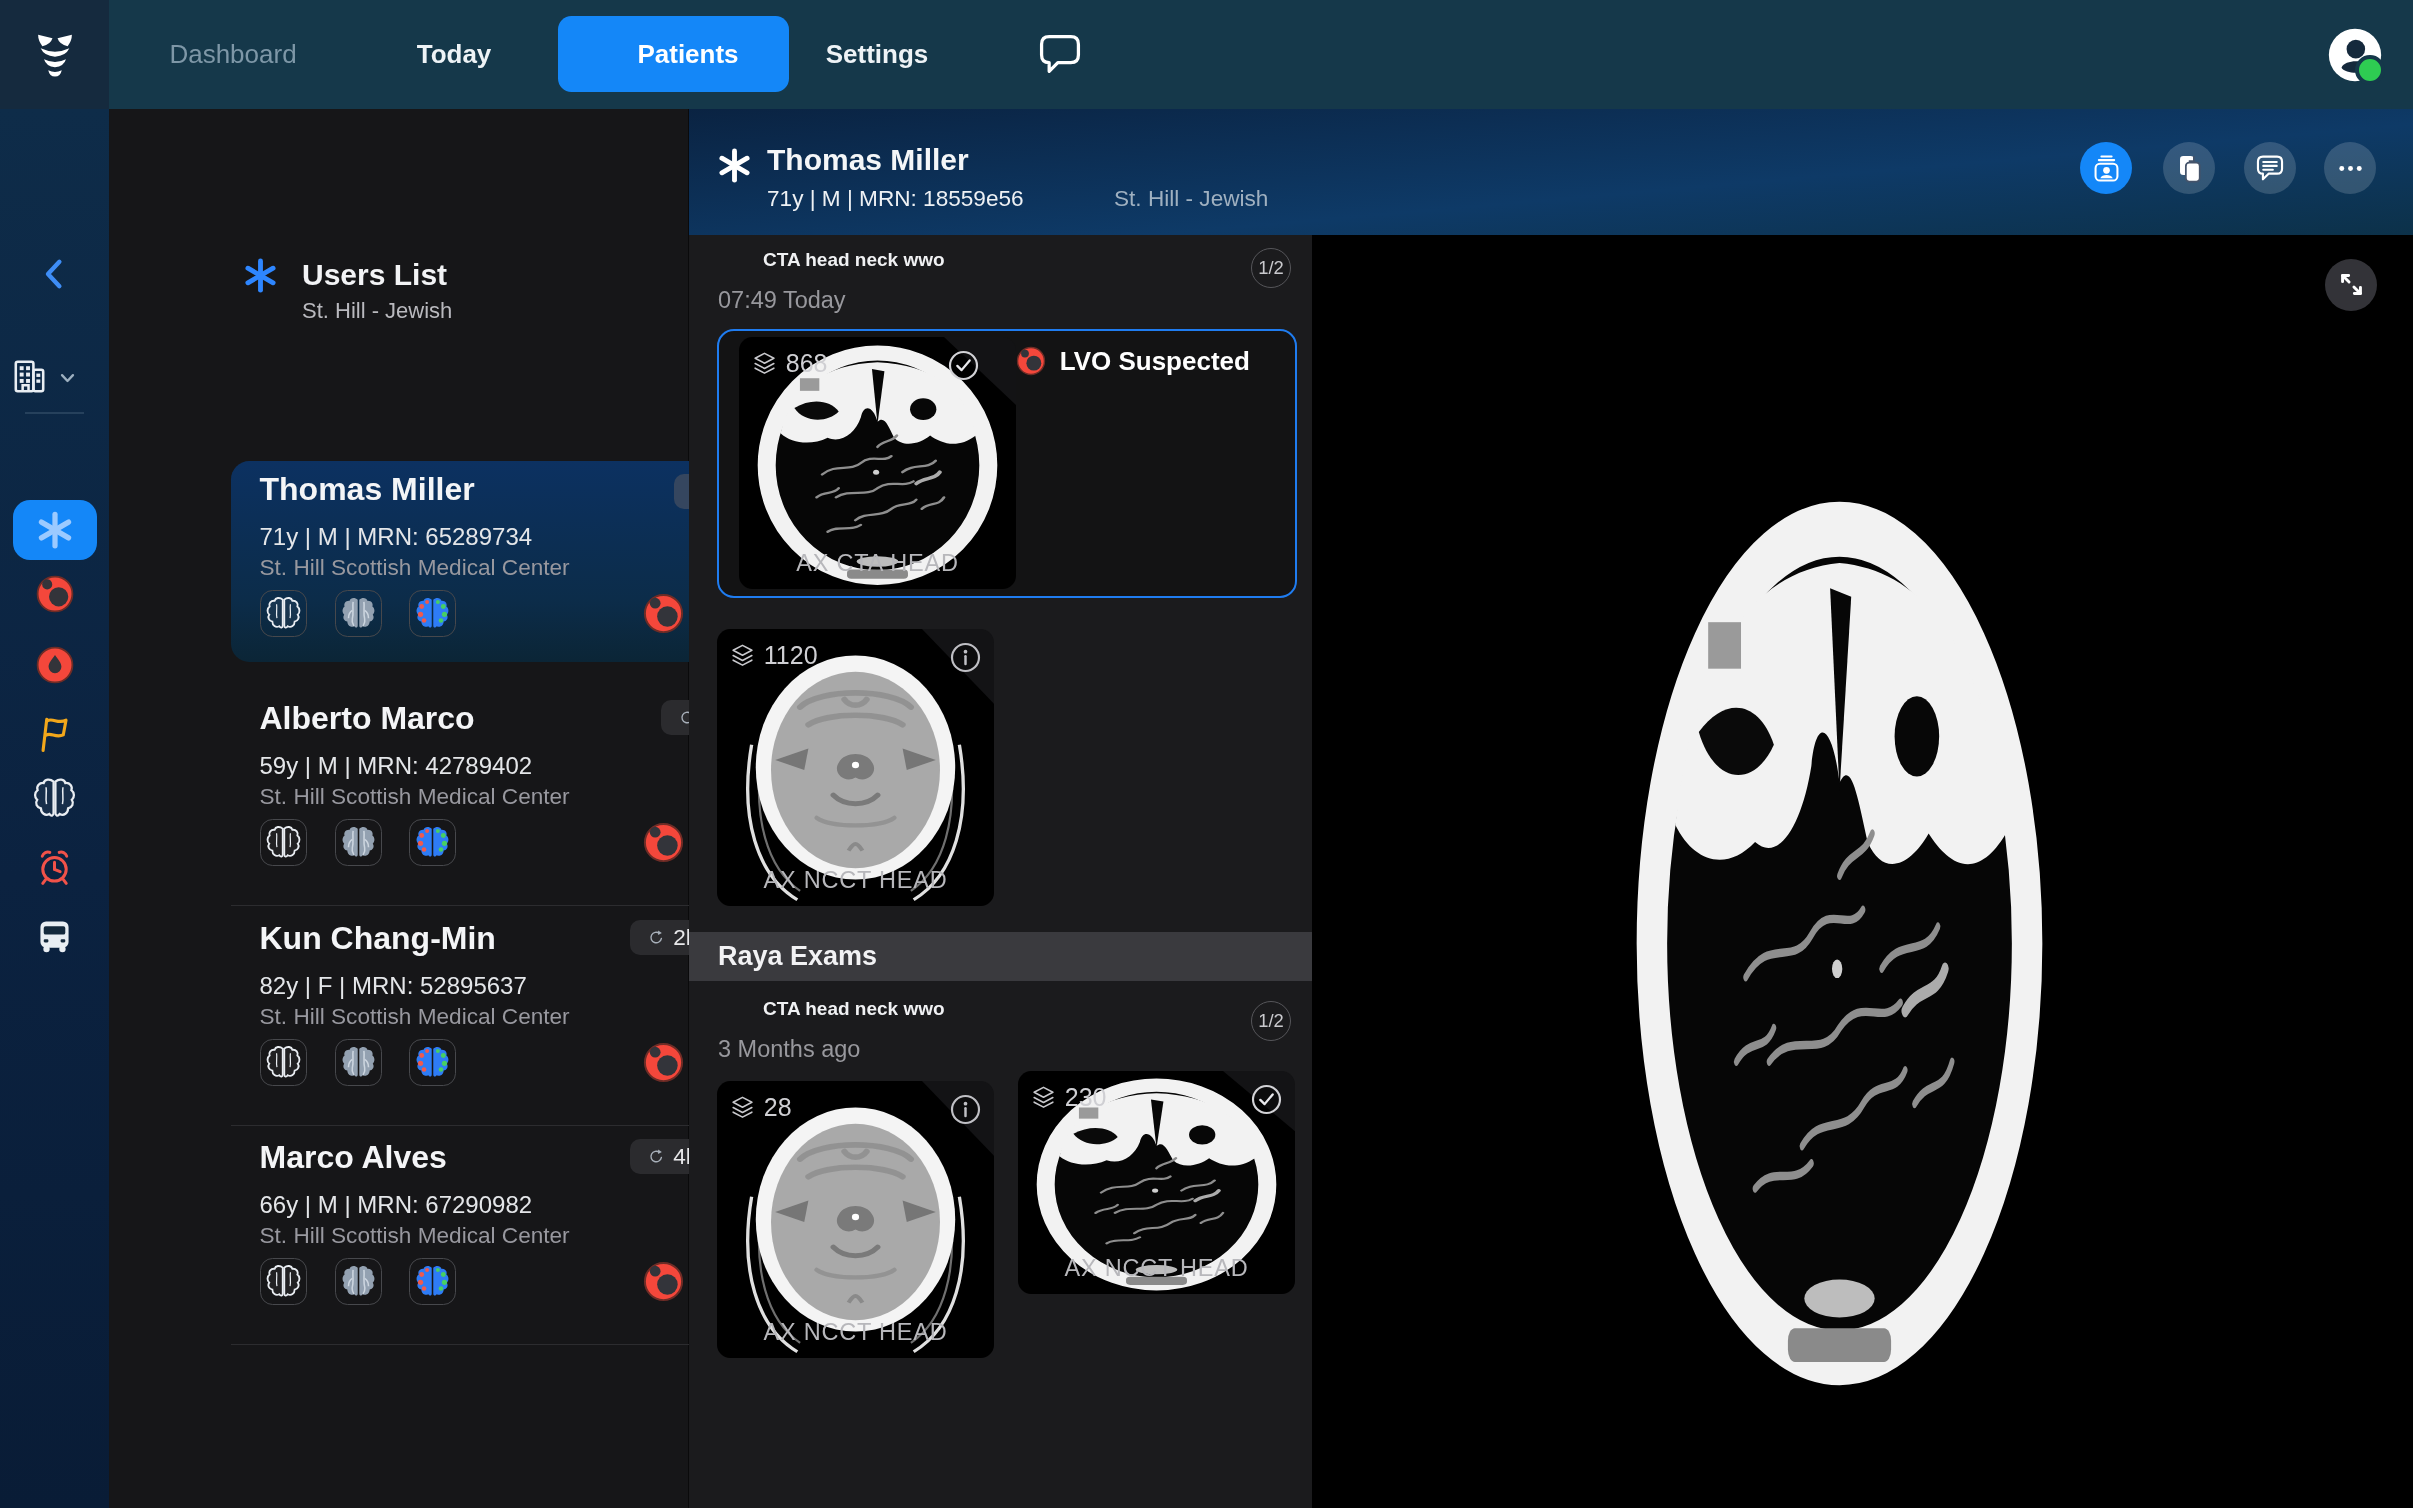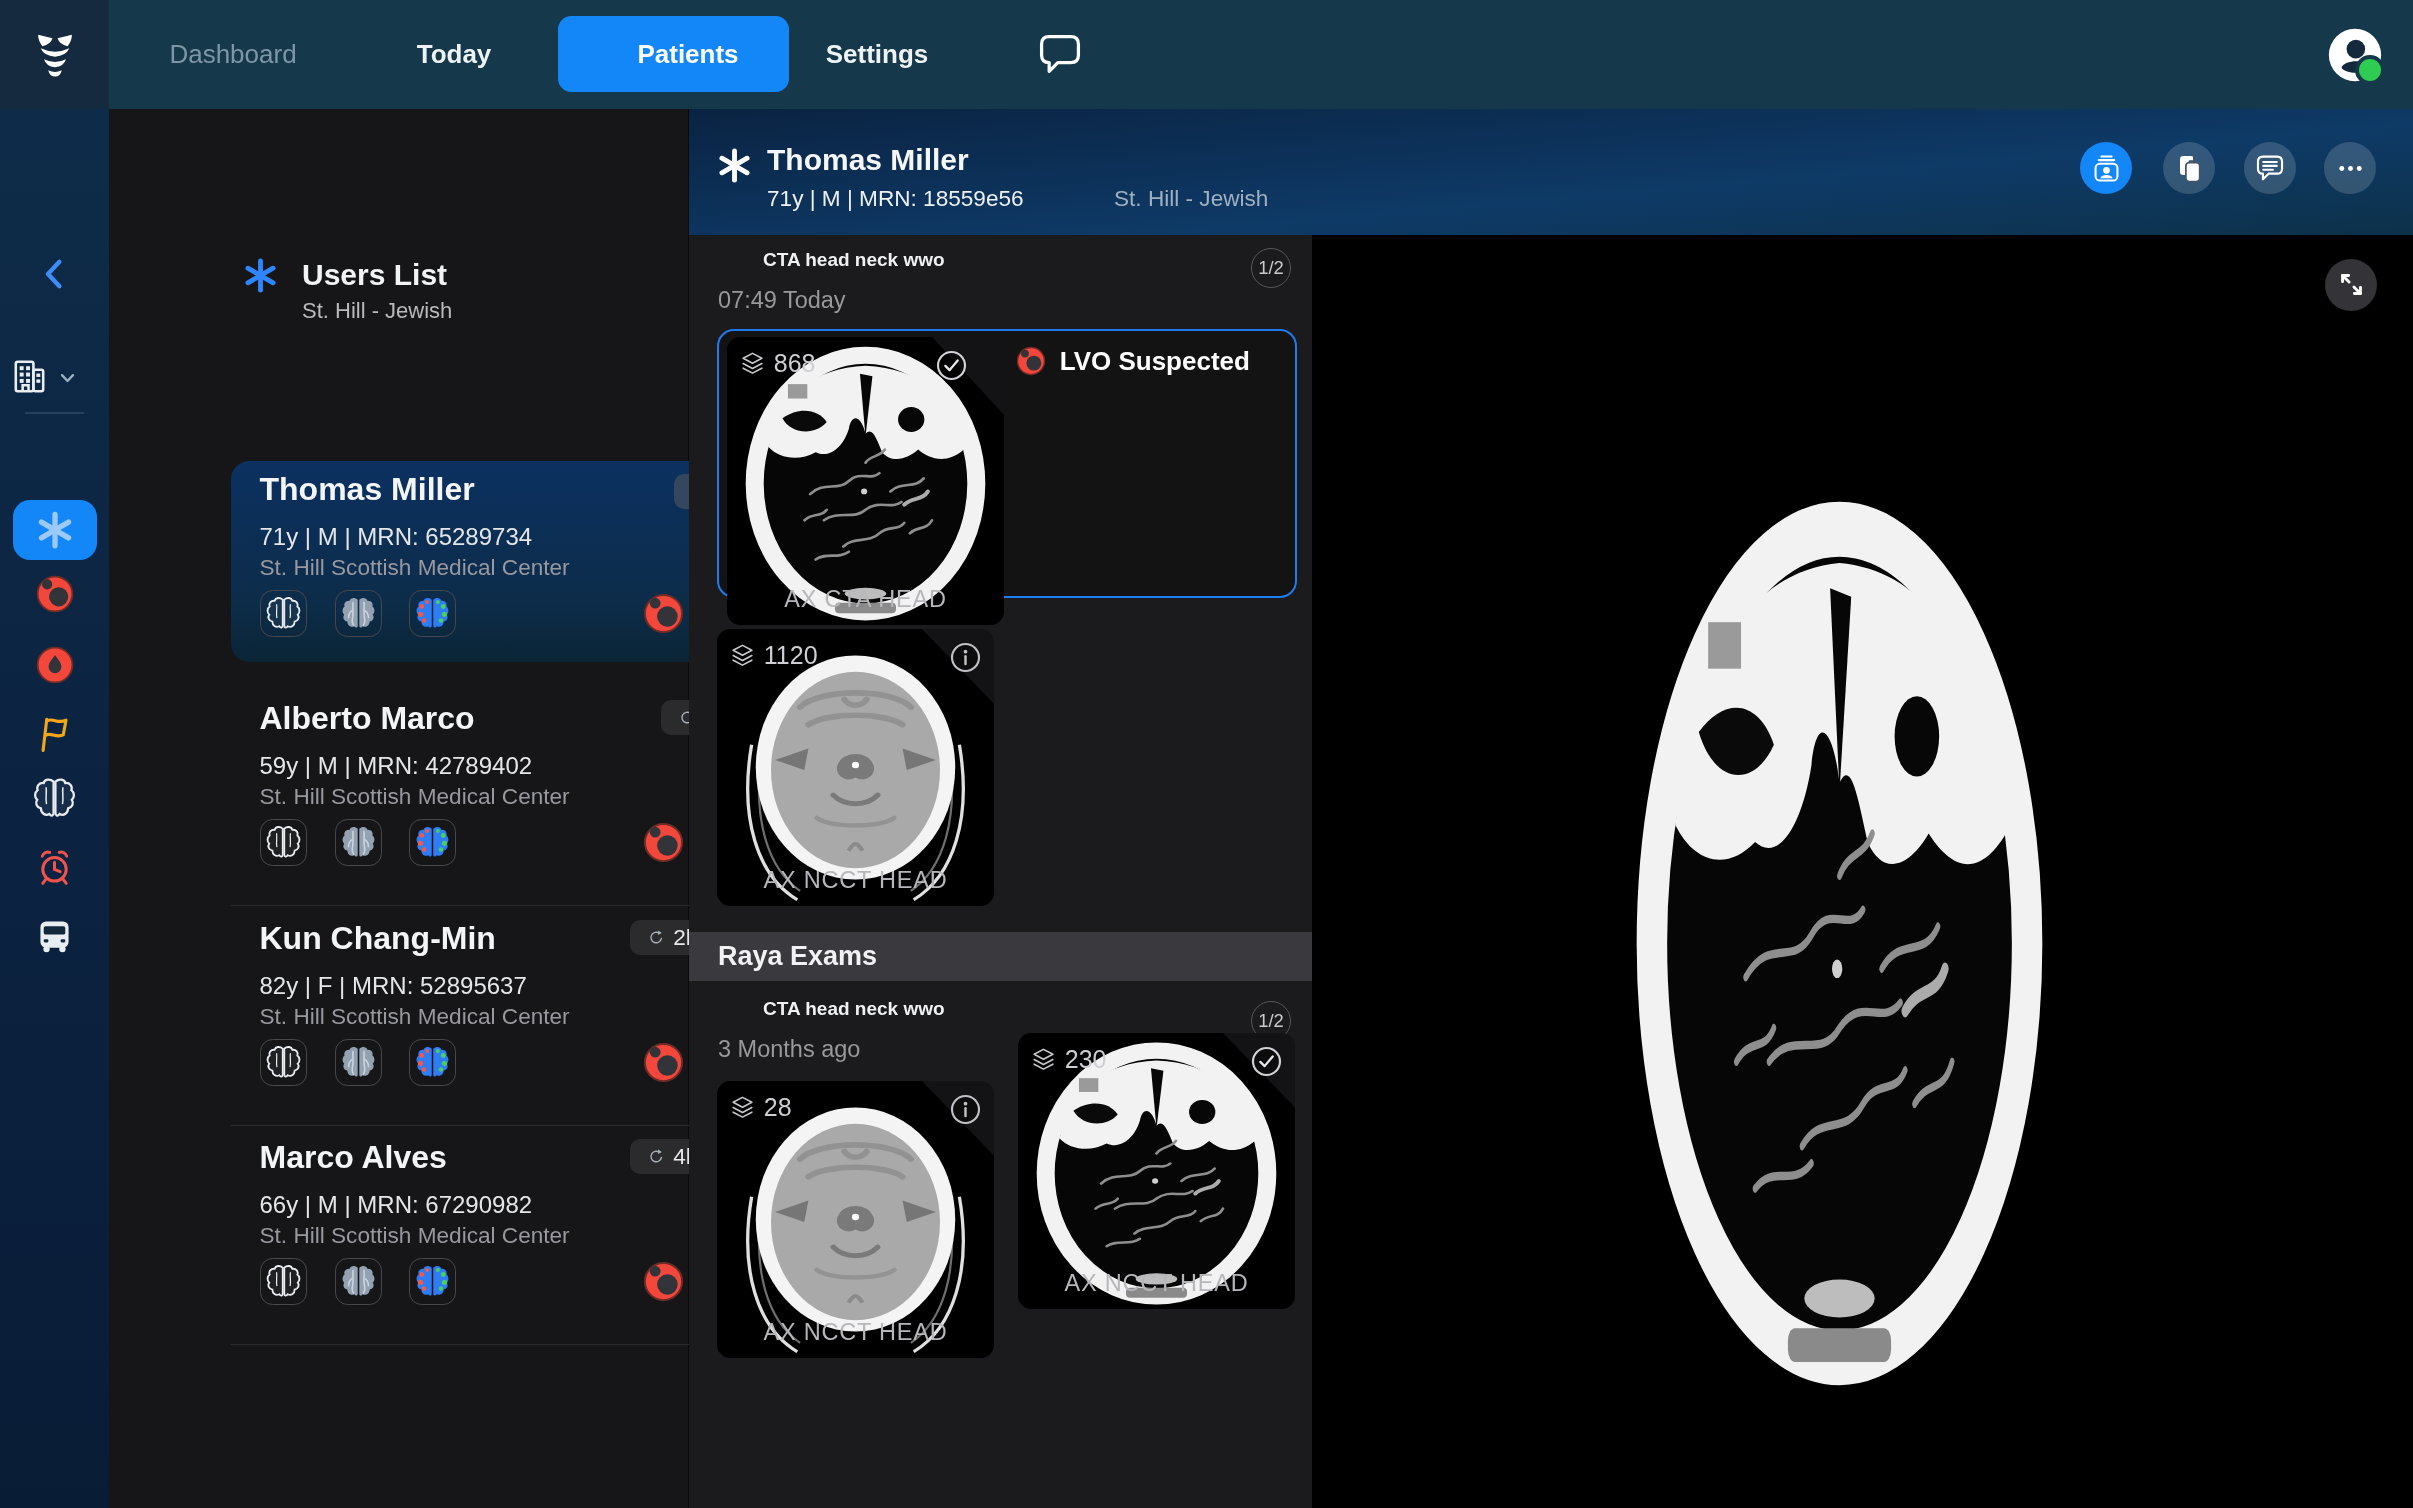--- a/index.html
+++ b/index.html
@@ -591,21 +591,21 @@
         </svg>
     </button>
   </section>
 
   <section class="exams">
     <div class="ex-title" style="top:14.2px">CTA head neck wwo</div>
     <div class="page-badge" style="left:562px;top:13.4px">1/2</div>
     <div class="ex-time" style="top:52px">07:49 Today</div>
 
     <div class="exam-card">
-      <div class="tile" style="left:8px;top:5.9px;width:277px;height:288px">
+      <div class="tile" style="left:20px;top:5.9px;width:277px;height:252px">
         <svg class="img" viewBox="0 0 200 220" preserveAspectRatio="none">
             <use href="#art-cta"></use>
           </svg>
         <div class="count">
           <svg width="25" height="25" viewBox="0 0 48 48">
               <use href="#sym-layers"></use>
             </svg>
           <span>868</span>
         </div>
         <svg class="stat" viewBox="0 0 48 48" style="right:34px">
@@ -653,21 +653,21 @@
             <use href="#sym-layers"></use>
           </svg>
         <span>28</span>
       </div>
       <svg class="stat" viewBox="0 0 48 48">
           <use href="#sym-info-circle"></use>
         </svg>
       <div class="tlabel">AX NCCT HEAD</div>
     </div>
 
-    <div class="tile" style="left:329px;top:798px;width:277px;height:276px">
+    <div class="tile" style="left:329px;top:836px;width:277px;height:223px">
       <svg class="img" viewBox="0 0 200 220" preserveAspectRatio="none">
           <use href="#art-cta"></use>
         </svg>
       <div class="count">
         <svg width="25" height="25" viewBox="0 0 48 48">
             <use href="#sym-layers"></use>
           </svg>
         <span>230</span>
       </div>
       <svg class="stat" viewBox="0 0 48 48">

